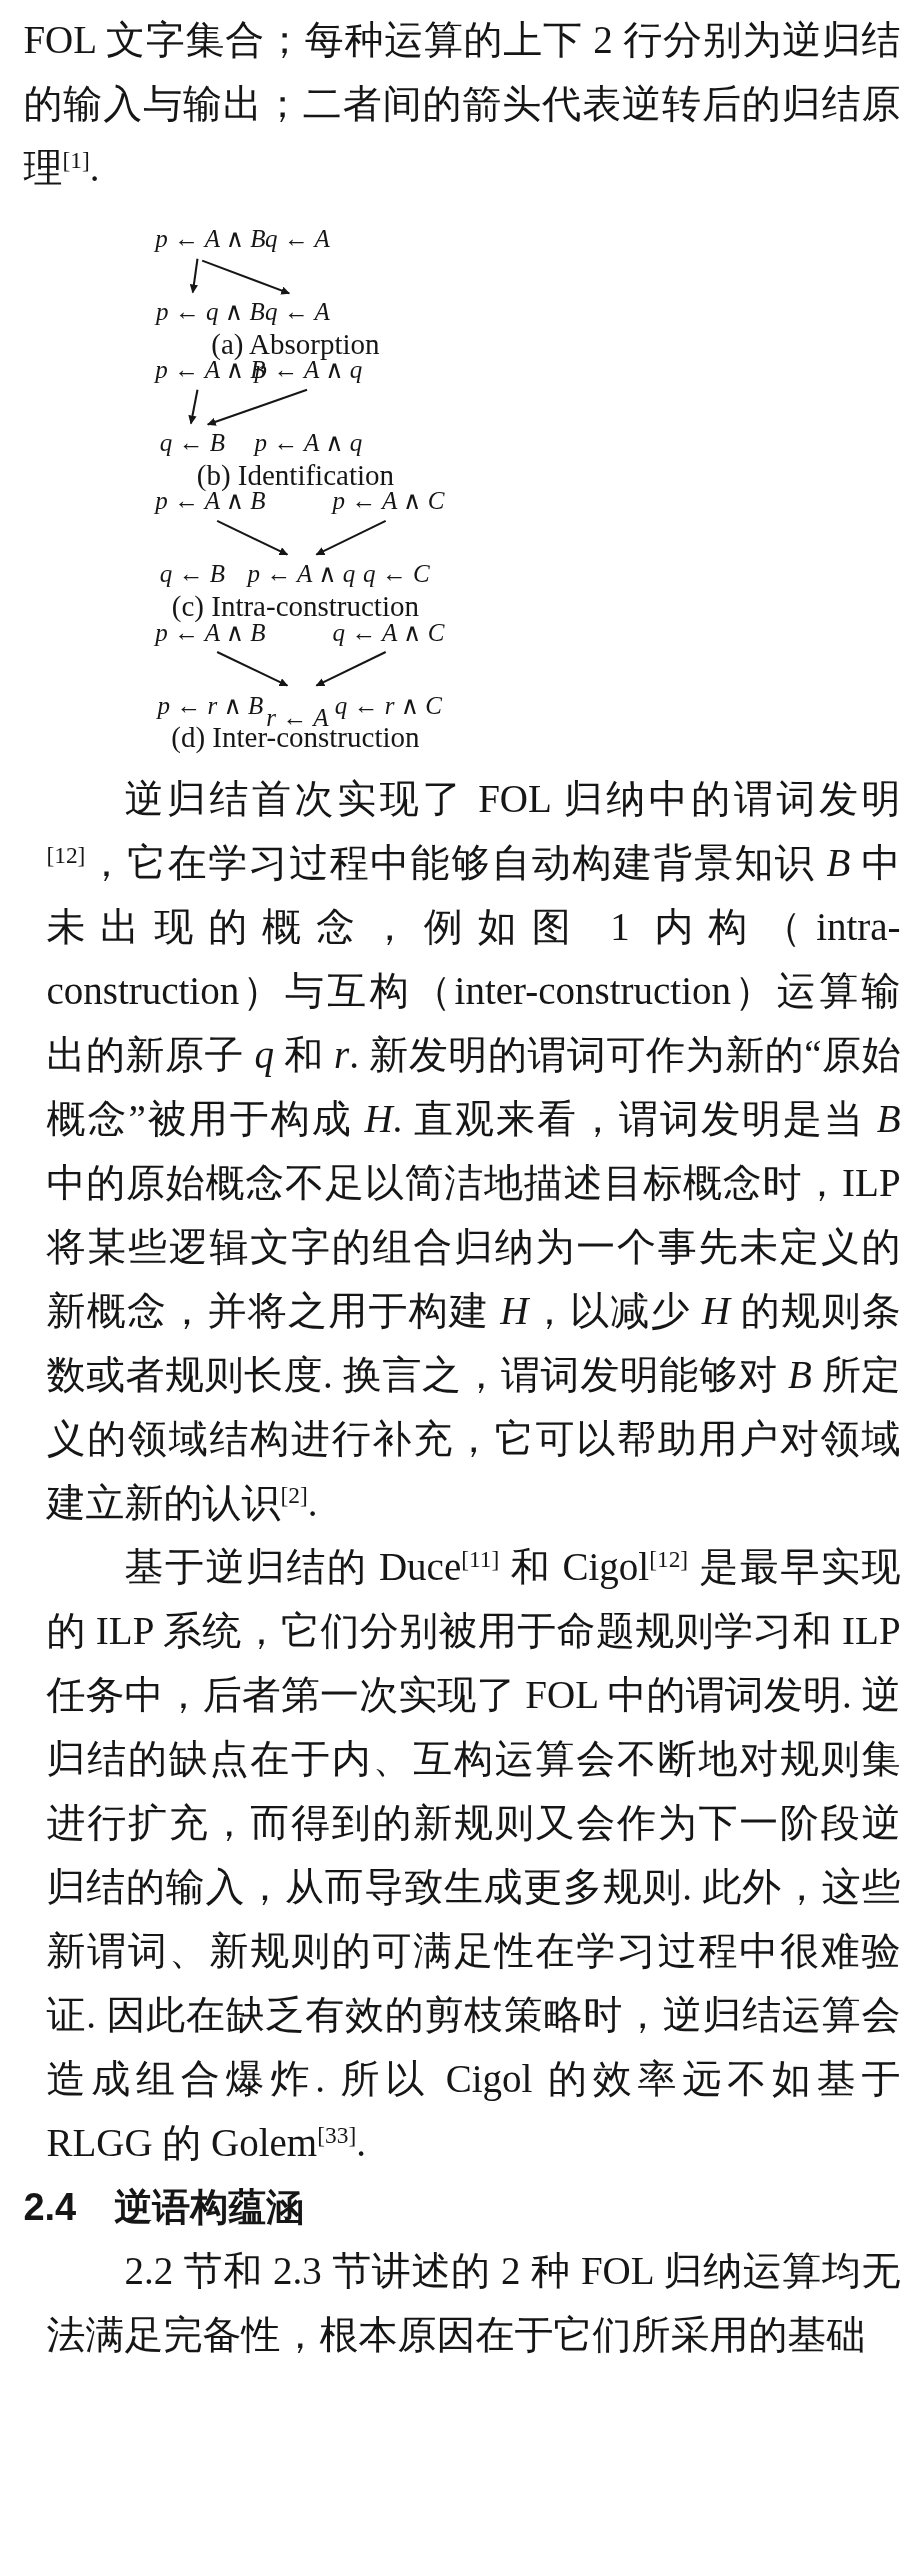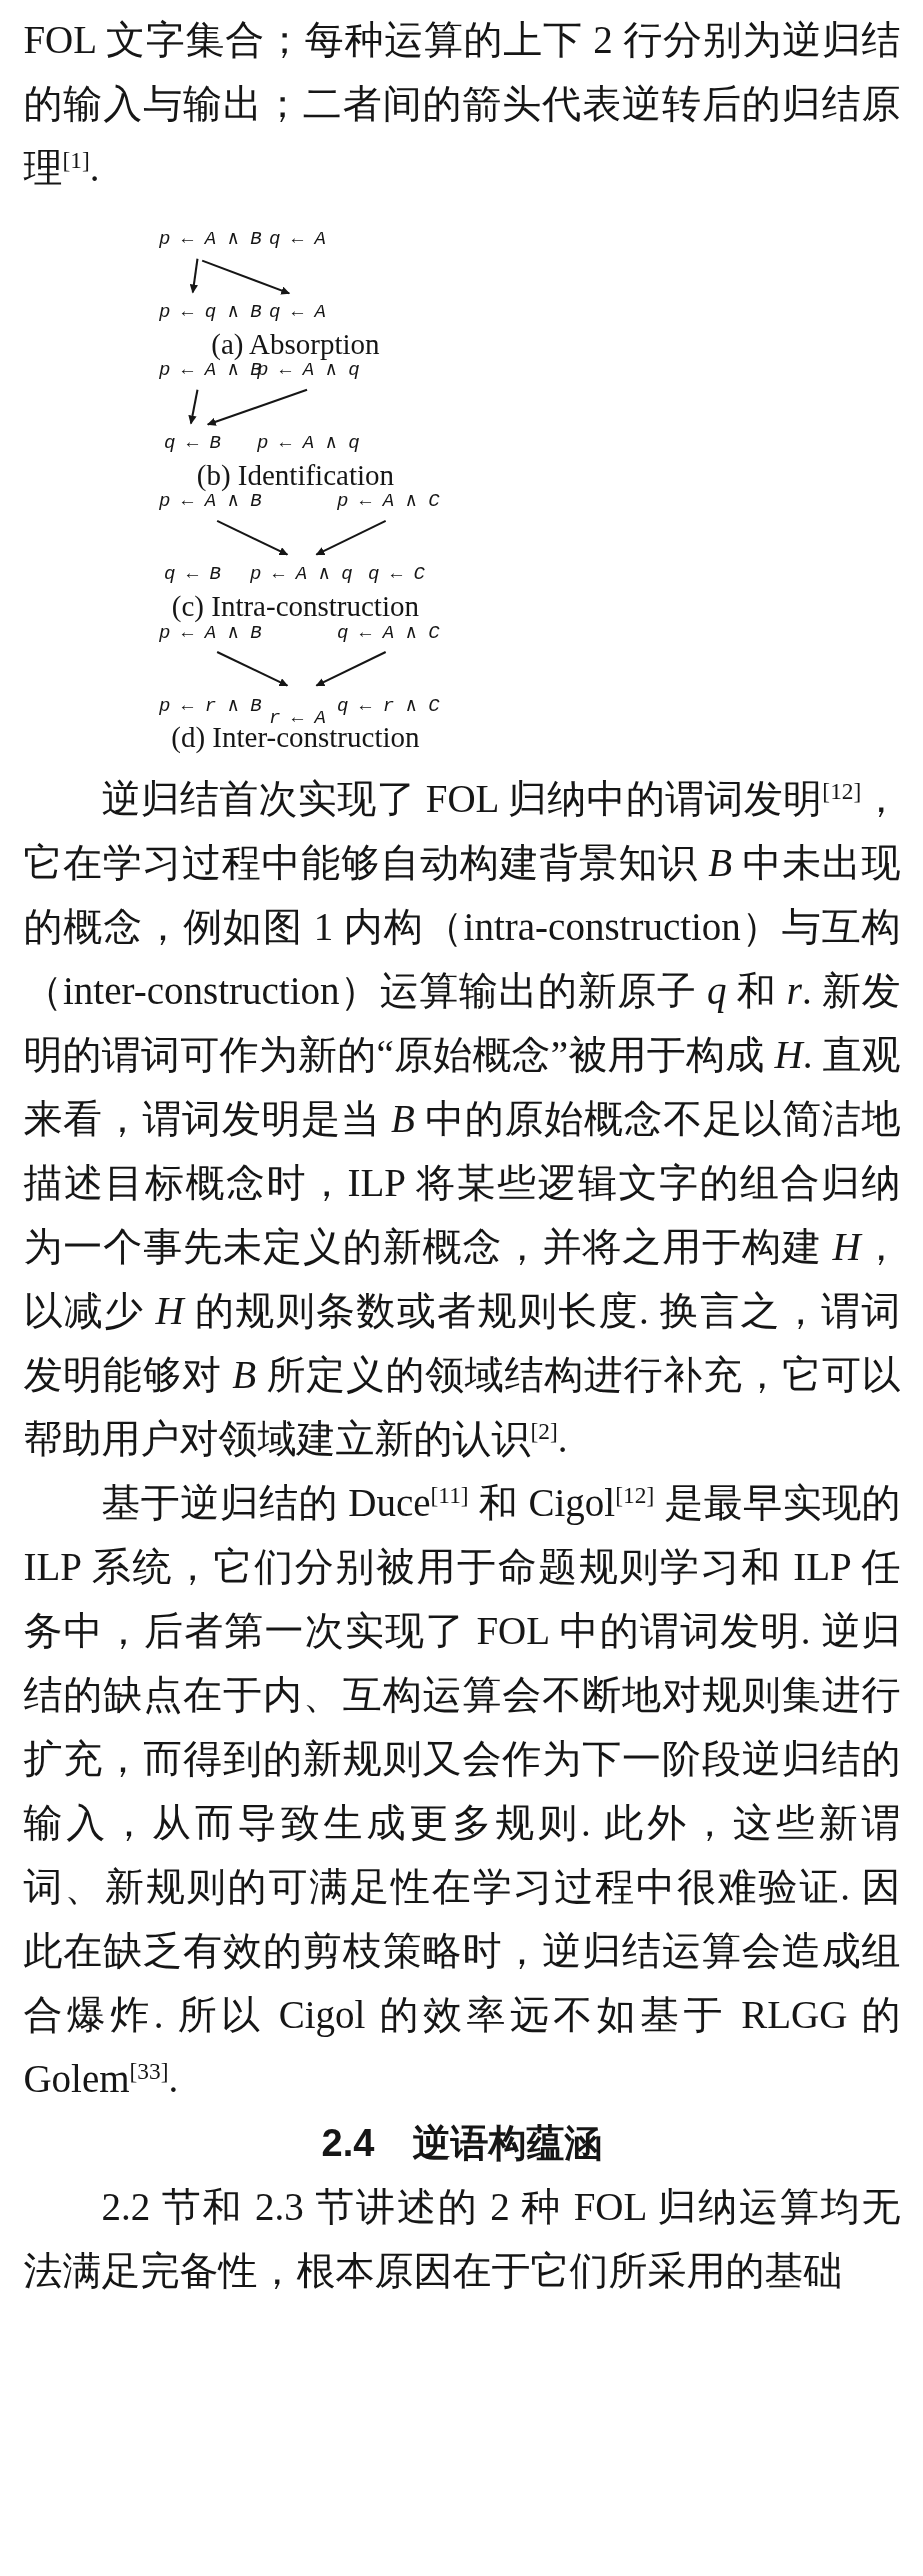--- a/index.html
+++ b/index.html
@@ -13,44 +13,43 @@
     overflow: hidden;
     box-sizing: border-box;
     padding: 7.5px 23.4px 0 23.4px;
   }
   p.body {
     font-size: 39px;
     line-height: 64px;
     text-align: justify;
     margin: 0;
   }
-  p.indent { text-indent: 2em; }
+  p.indent { text-indent: 2em; margin-left: 23px; }
   sup {
     font-size: 23.4px;
     line-height: 0;
     position: relative;
     top: -0.55em;
     vertical-align: baseline;
   }
   i { font-style: italic; }
 
   
   .figure {
     position: relative;
     height: 543px;
     margin-top: 11.2px;
   }
   .formula {
     position: absolute;
     transform: translateX(-50%);
     font-style: italic;
-    font-size: 19px;
+    font-size: 25px;
     line-height: 30px;
     white-space: nowrap;
-    font-family: Liberation Mono, monospace;
   }
   .subcap {
     position: absolute;
     transform: translateX(-50%);
     font-style: normal;
     font-size: 29px;
     line-height: 30px;
     white-space: nowrap;
   }
   .arrows {
@@ -65,21 +64,20 @@
   .figcap div {
     font-size: 31px;
     line-height: 51px;
   }
   h2.sec {
     font-family: "Liberation Sans", "DejaVu Sans", sans-serif;
     font-weight: bold;
     font-size: 38px;
     line-height: 64px;
     margin: 0;
-    text-align: center;
   }
 </style>
 </head>
 <body>
 
 <div class="page">
 
   <p class="body">FOL 文字集合；每种运算的上下 2 行分别为逆归结的输入与输出；二者间的箭头代表逆转后的归结原理<sup>[1]</sup>.</p>
 
   <div class="figure">

